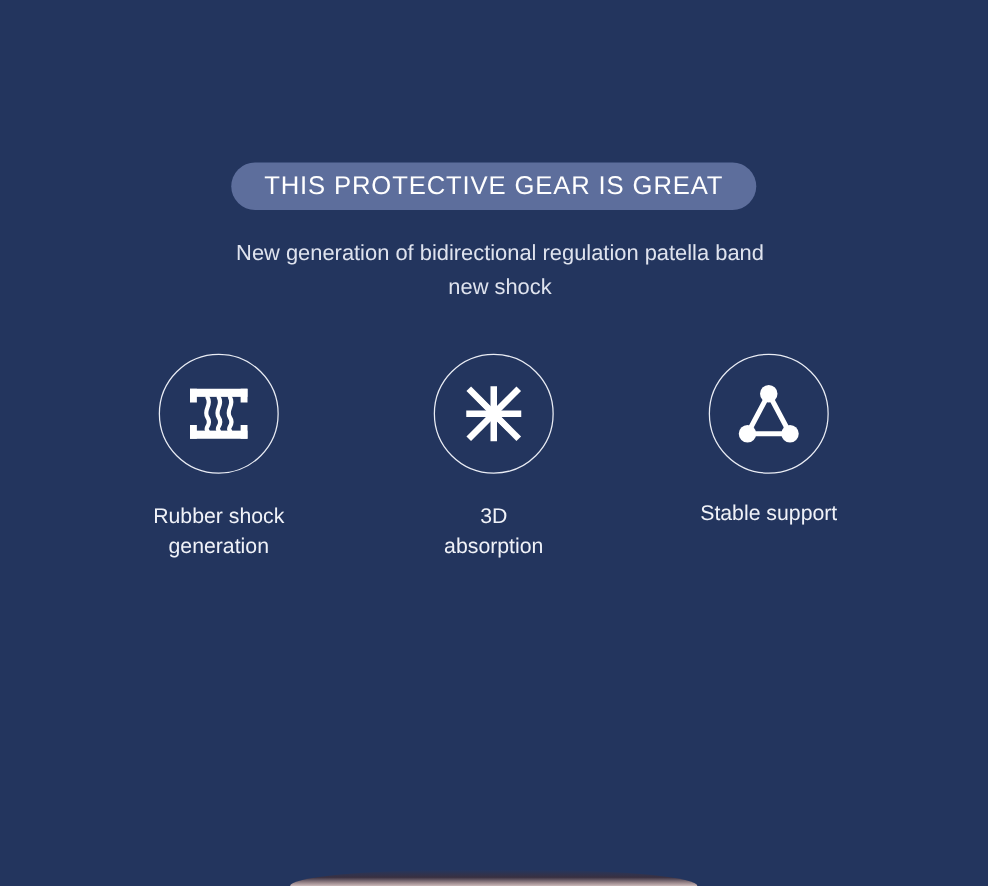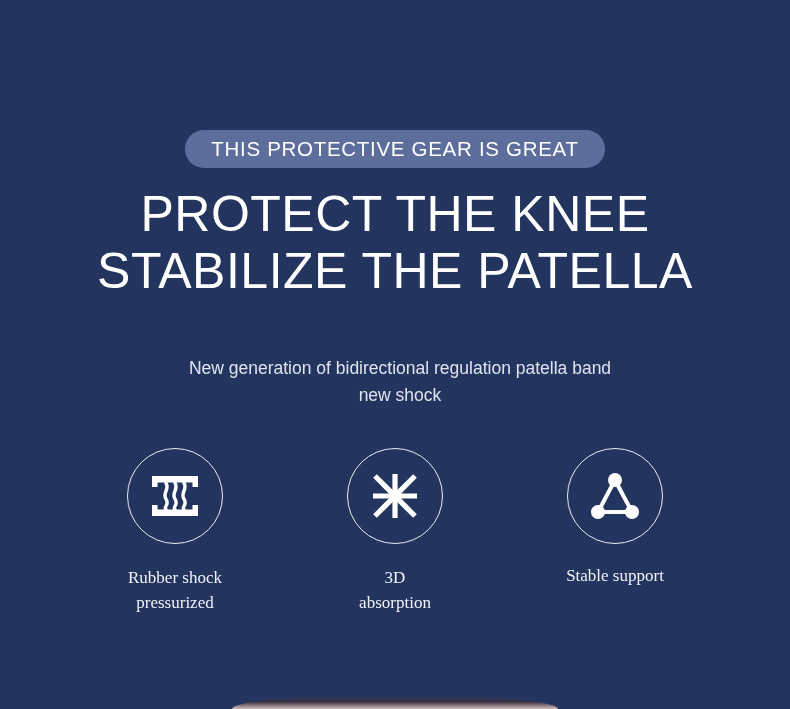--- a/index.html
+++ b/index.html
@@ -75,21 +75,20 @@
     margin-left: 10px;
   }
 
   
   .feature-row {
     margin-top: 22px;
     width: 620px;
     display: flex;
     justify-content: space-between;
     align-items: flex-start;
-    font-family: Liberation Serif, serif;
   }
   .feature-item {
     width: 180px;
     display: flex;
     flex-direction: column;
     align-items: center;
   }
   .feature-icon-circle {
     width: 96px;
     height: 96px;
@@ -131,24 +130,20 @@
 </style>
 </head>
 <body>
 
 <div class="promo-banner">
 
   <div class="eyebrow-pill">
     <span class="eyebrow-text">THIS PROTECTIVE GEAR IS GREAT</span>
   </div>
 
-  <h1 class="headline">
-    <span class="headline-line">PROTECT THE KNEE</span>
-    <span class="headline-line">STABILIZE THE PATELLA</span>
-  </h1>
 
   <p class="subtitle">
     <span class="subtitle-line">New generation of bidirectional regulation patella band</span>
     <span class="subtitle-line">new shock</span>
   </p>
 
   <div class="feature-row">
 
     <div class="feature-item">
       <div class="feature-icon-circle">
@@ -164,21 +159,21 @@
             <rect x="46.5" y="38" width="5.5" height="11" fill="#ffffff"></rect>
 
             <path d="M20 16 C24 22, 16 26, 20 32 C24 38, 17 40, 20 42.5" stroke="#ffffff" stroke-width="3.4" fill="none" stroke-linecap="round"></path>
             <path d="M29 16 C33 22, 25 26, 29 32 C33 38, 26 40, 29 42.5" stroke="#ffffff" stroke-width="3.4" fill="none" stroke-linecap="round"></path>
             <path d="M38 16 C42 22, 34 26, 38 32 C42 38, 35 40, 38 42.5" stroke="#ffffff" stroke-width="3.4" fill="none" stroke-linecap="round"></path>
           </svg>
         </span>
       </div>
       <div class="feature-label">
         <span>Rubber shock</span><br>
-        <span>pressurized</span>
+        <span>generation</span>
       </div>
     </div>
 
     <div class="feature-item raised">
       <div class="feature-icon-circle">
         <span>
           <svg width="56" height="56" viewBox="0 0 56 56" fill="none">
             <g stroke="#ffffff" stroke-width="5.2" stroke-linecap="butt">
 
               <line x1="28" y1="6" x2="28" y2="50"></line>

